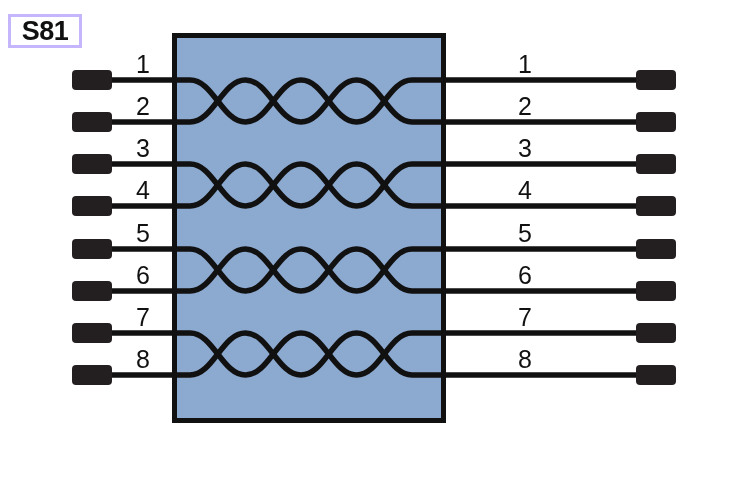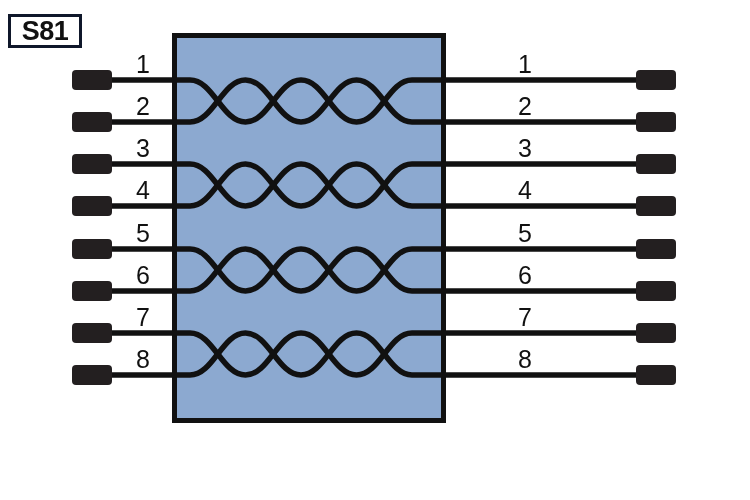--- a/index.html
+++ b/index.html
@@ -10,21 +10,21 @@
     position:relative;
     overflow:hidden;
   }
   #diagram-root{position:absolute;left:0;top:0;width:750px;height:500px;}
   svg.canvas{position:absolute;left:0;top:0;width:750px;height:500px;display:block;}
 
   .label-box{
     position:absolute;
     left:8px;top:14px;
     width:74px;height:34px;
-    border:3px solid #0f172a;
+    border:3px solid #c4b5fd;
     background:#ffffff;
     box-sizing:border-box;
     display:flex;align-items:center;justify-content:center;
   }
   .label-box .label-text{
     font-size:27px;
     font-weight:bold;
     color:#111111;
     line-height:1;
     letter-spacing:-0.5px;

